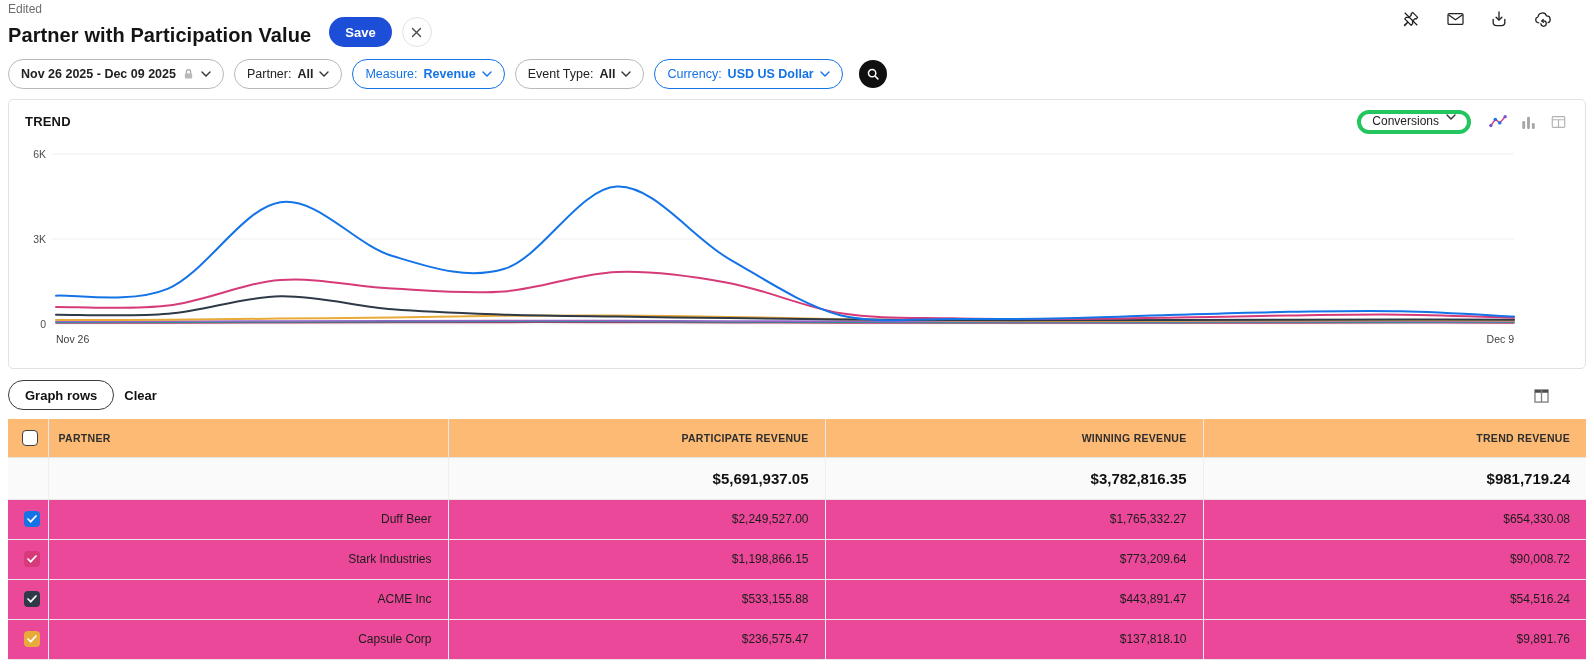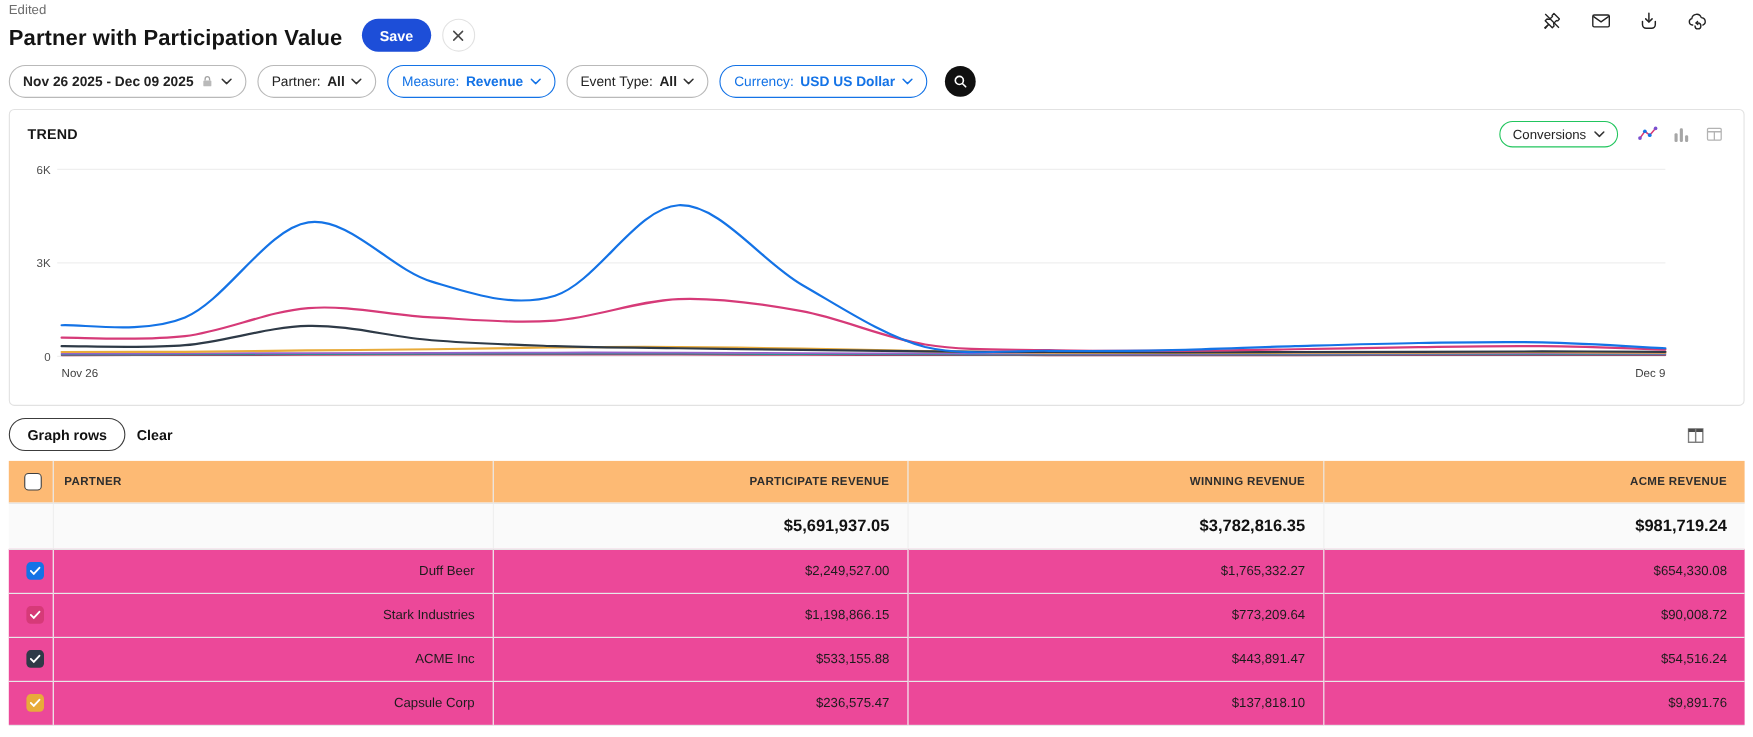--- a/index.html
+++ b/index.html
@@ -31,22 +31,22 @@
   .chev { flex:0 0 auto; }
   .search-btn { width:28px; height:28px; border-radius:50%; background:#101010; border:none;
     margin-left:6px; display:flex; align-items:center; justify-content:center; cursor:pointer; }
 
   
   .trend-card { position:relative; margin:10px 8px 0 8px; height:270px;
     border:1px solid #e2e2e2; border-radius:5px; background:#fff; }
   .trend-title { position:absolute; left:16px; top:14px; font-size:13px; font-weight:700;
     color:#161616; letter-spacing:.2px; }
   .trend-controls { position:absolute; right:14px; top:10px; display:flex; align-items:center; gap:14px; }
-  .metric-pill { display:flex; align-items:center; gap:7px; height:24px; padding:0 11px;
-    border:1px solid #22c55e; border-radius:13px; background:#fff; font-size:12px; color:#222; cursor:pointer; }
+  .metric-pill { display:flex; gap:7px; height:24px; padding:0 11px;
+    border:4px solid #22c55e; border-radius:13px; background:#fff; font-size:12px; color:#222; cursor:pointer; }
   .charttype-group { display:flex; align-items:center; gap:4px; }
   .charttype-btn { width:26px; height:24px; border:none; background:none; display:flex;
     align-items:center; justify-content:center; cursor:pointer; border-radius:3px; }
   .trend-svg { position:absolute; left:0; top:0; width:1578px; height:268px; }
 
   
   .rows-toolbar { display:flex; align-items:center; margin:10px 8px 0 8px; height:32px; position:relative; }
   .graphrows-btn { height:30px; padding:0 16px; border:1.5px solid #3c3c3c; border-radius:16px;
     background:#fff; font-size:13px; font-weight:600; color:#111; cursor:pointer; }
   .clear-btn { margin-left:10px; background:none; border:none; font-size:13px; font-weight:700;
@@ -244,21 +244,21 @@
         <col>
       </colgroup>
     <thead>
       <tr>
         <th class="h-check">
           <span class="cb unchecked"></span>
         </th>
         <th class="h-partner">PARTNER</th>
         <th>PARTICIPATE REVENUE</th>
         <th>WINNING REVENUE</th>
-        <th>ACME REVENUE</th>
+        <th>TREND REVENUE</th>
       </tr>
     </thead>
     <tbody>
       <tr class="totals">
         <td class="cell-check"></td>
         <td class="cell-partner"></td>
         <td>$5,691,937.05</td>
         <td>$3,782,816.35</td>
         <td>$981,719.24</td>
       </tr>

